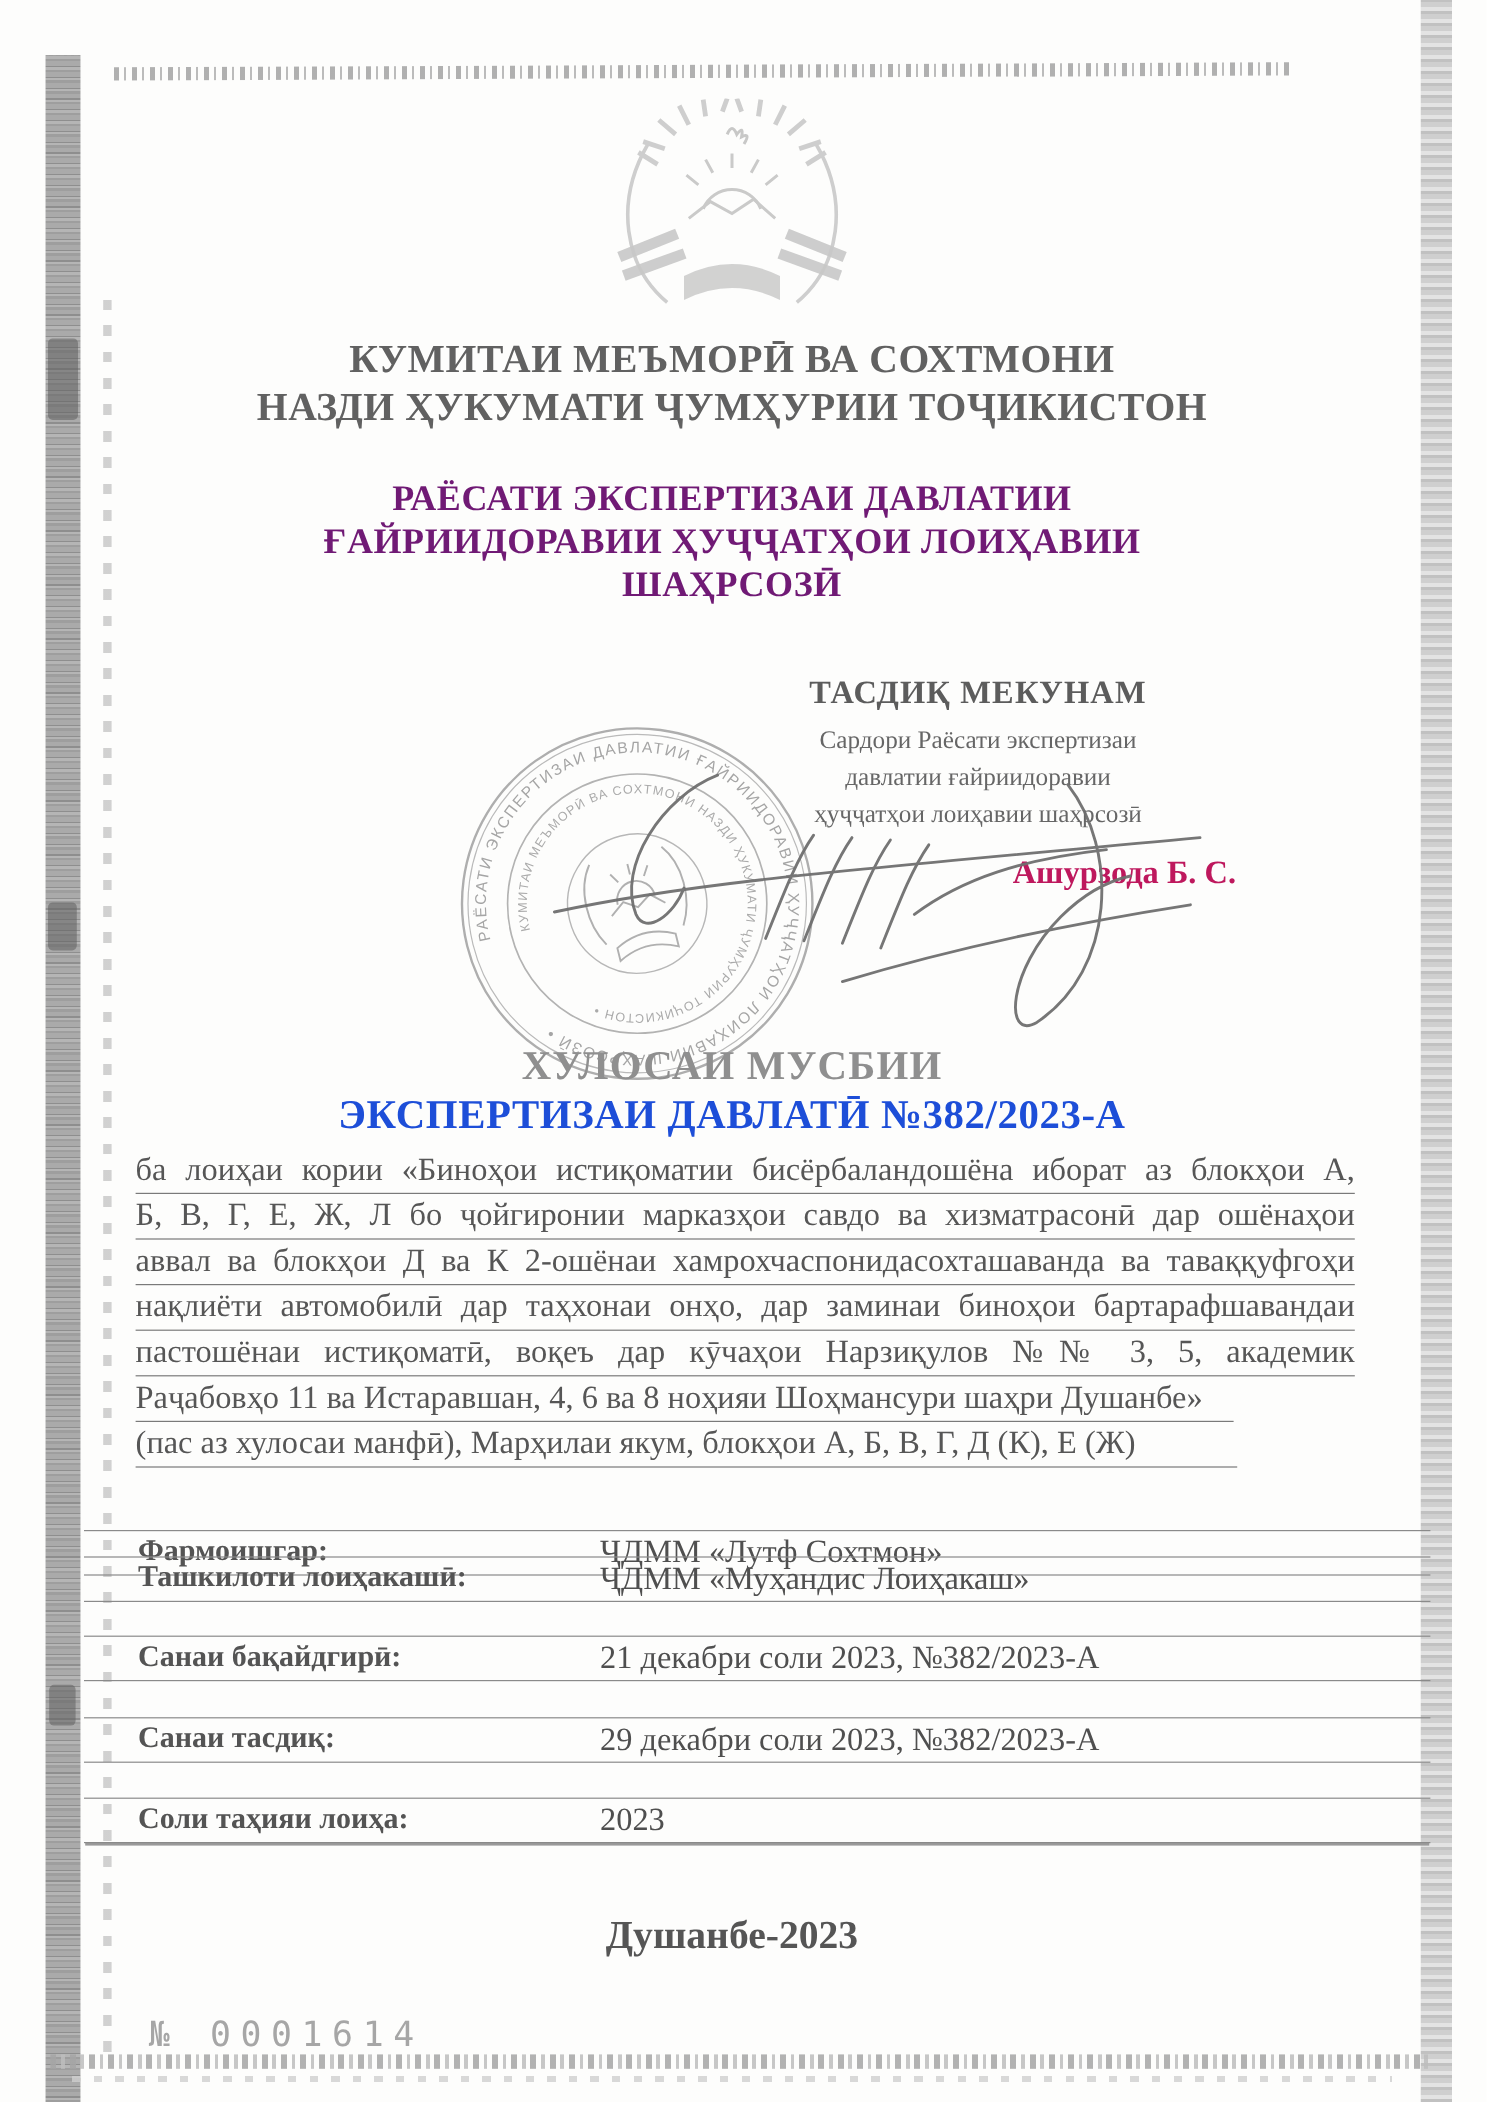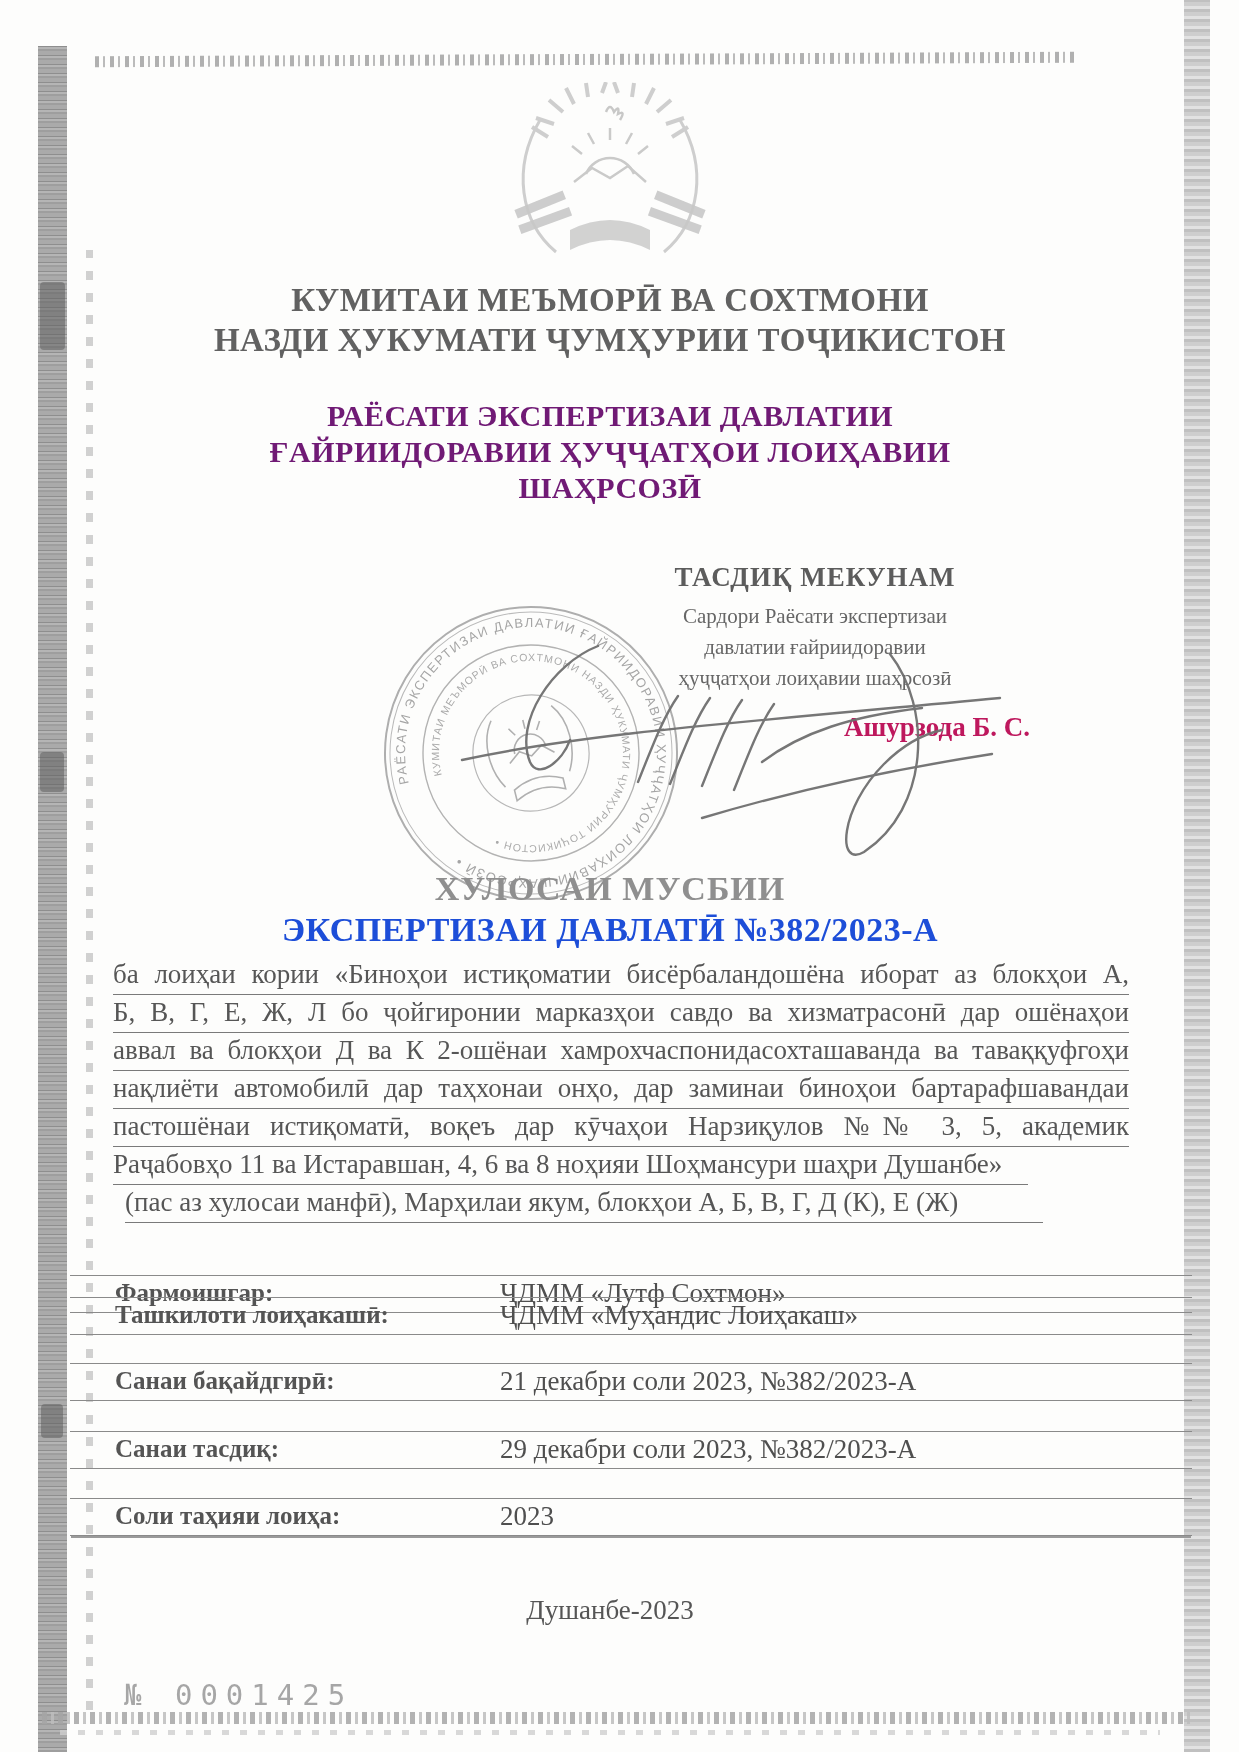--- a/index.html
+++ b/index.html
@@ -52,31 +52,31 @@
   .approve{position:absolute;left:590px;top:562px;width:450px;text-align:center;}
   .approve .a-title{font-weight:bold;font-size:27px;color:#5c5c5c;letter-spacing:1px;margin-bottom:8px;}
   .approve .a-line{font-size:21px;line-height:31px;color:#666;}
   .signer{position:absolute;left:790px;top:712px;width:240px;text-align:right;font-weight:bold;font-size:27px;color:#be185d;}
   .title1{top:870px;font-weight:bold;font-size:34px;color:#8f8f8f;letter-spacing:1px;}
   .title2{top:911px;font-weight:bold;font-size:34px;color:#1d4ed8;letter-spacing:.5px;}
   .paragraph{position:absolute;left:113px;top:957px;width:1016px;font-size:27px;color:#565656;}
   .p-line{height:37px;line-height:35px;border-bottom:1.5px solid #7a7a7a;white-space:nowrap;overflow:hidden;}
   .p-just{text-align:justify;text-align-last:justify;}
   .p-line.short{width:915px;}
-  .p-line.last{width:918px;margin-left:12px;}
+  .p-line.last{width:918px;}
   
   .frow{
     position:absolute;left:70px;width:1122px;height:36px;
     border-top:1.5px solid #8a8a8a;border-bottom:1.5px solid #8a8a8a;
     background:rgba(255,255,255,.0);
   }
   .frow .flabel{position:absolute;left:45px;top:3px;font-weight:bold;font-size:25px;color:#545454;}
   .frow .fvalue{position:absolute;left:430px;top:2px;font-size:27px;color:#4f4f4f;font-family:Liberation Serif, serif;}
   .frow.thickbottom{box-shadow:0 3px 0 -1px #9a9a9a;}
-  .cityyear{top:1595px;font-size:27px;color:#555;}
+  .cityyear{top:1595px;font-size:33px;color:#555;font-weight:bold;}
   .serial{
     position:absolute;left:124px;top:1678px;
     font-family:"DejaVu Sans Mono",monospace;font-size:29px;letter-spacing:8px;color:#a6a6a6;
   }
   svg{display:block;}
   .emblem{position:absolute;left:478px;top:82px;opacity:.62;}
   .stamp{position:absolute;left:378px;top:600px;transform:rotate(-14deg);opacity:.9;}
   .signature{position:absolute;left:402px;top:612px;opacity:.95;}
 </style>
 </head>
@@ -200,15 +200,15 @@
   <div class="frow" style="top:1431px;">
     <span class="flabel">Санаи тасдиқ:</span>
     <span class="fvalue">29 декабри соли 2023, №382/2023-А</span>
   </div>
   <div class="frow thickbottom" style="top:1498px;">
     <span class="flabel">Соли таҳияи лоиҳа:</span>
     <span class="fvalue">2023</span>
   </div>
 
   <div class="center-block cityyear">Душанбе-2023</div>
-  <div class="serial">№ 0001425</div>
+  <div class="serial">№ 0001614</div>
 
 </div>
 
 </body></html>

